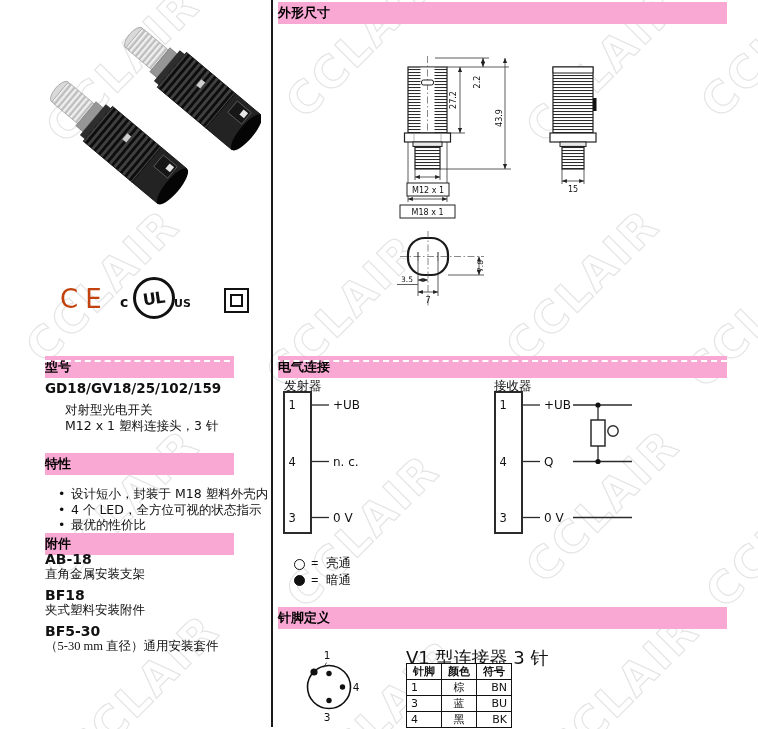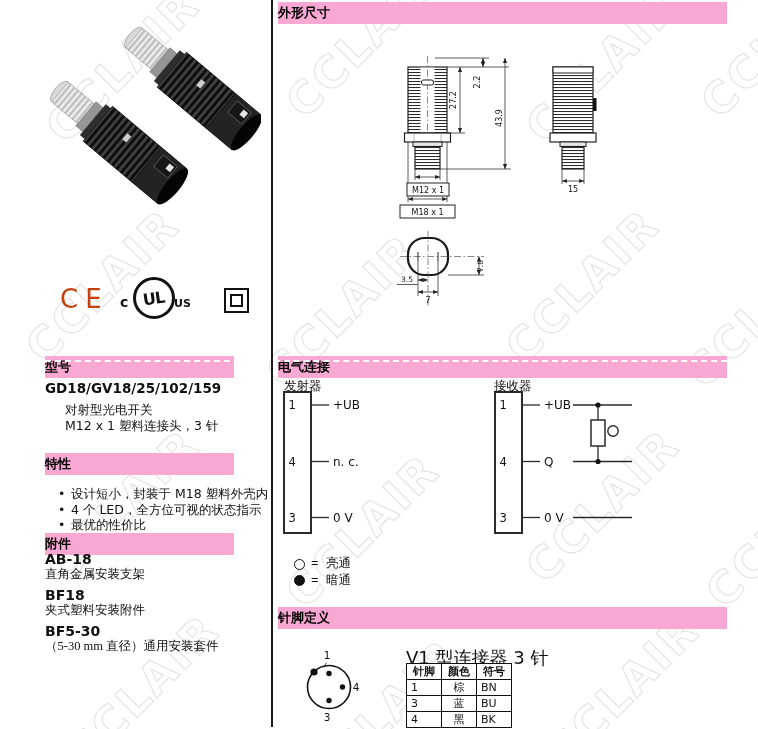--- a/index.html
+++ b/index.html
@@ -43,21 +43,21 @@
   .legend-row{display:flex;align-items:center;gap:6px;}
   .sym-circle{width:9px;height:9px;border:1.7px solid #111;border-radius:50%;display:inline-block;background:#fff;}
   .sym-circle.filled{background:#111;}
   
   .pin-title{left:406px;top:646px;font-size:18px;}
   .pin-table{position:absolute;left:406px;top:663px;border-collapse:collapse;font-size:11px;z-index:3;}
   .pin-table th,.pin-table td{border:1.5px solid #111;height:13px;padding:0 4px;background:#fff;}
   .pin-table th{font-weight:bold;text-align:center;padding:0 6px;margin-left:40px;}
   .pin-table td.c1{text-align:left;min-width:24px;}
   .pin-table td.c2{text-align:center;min-width:26px;}
-  .pin-table td.c3{text-align:left;min-width:24px;}
+  .pin-table td.c3{text-align:right;min-width:24px;}
   svg{position:absolute;z-index:2;}
   svg text{font-family:"DejaVu Sans","Liberation Sans",sans-serif;fill:#111;}
 </style>
 </head>
 <body>
 
 <div id="page">
 
   <span class="wm" style="left:25px;top:40px">CCLAIR</span>
   <span class="wm" style="left:265px;top:15px">CCLAIR</span>

